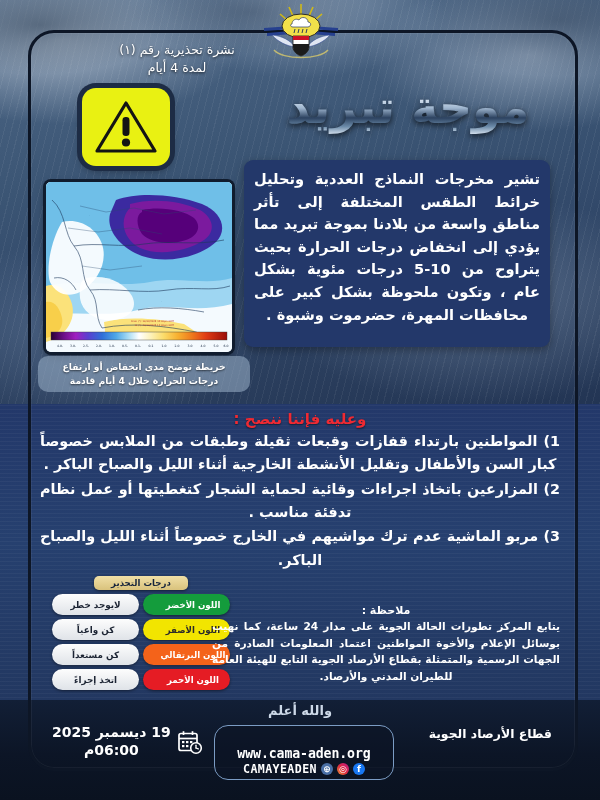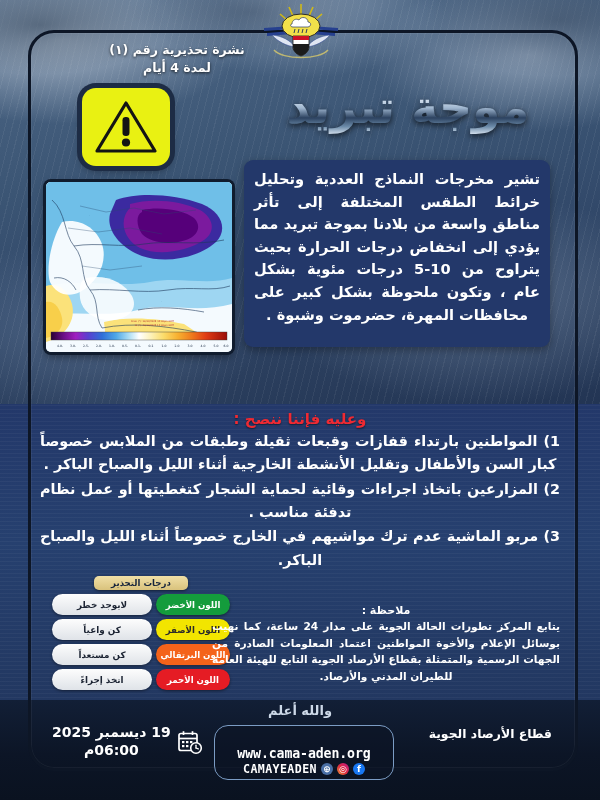--- a/index.html
+++ b/index.html
@@ -61,21 +61,21 @@
     pointer-events:none;
   }
 
   
   .logo{position:absolute;left:262px;top:2px;width:78px;height:58px;}
   .logo svg{display:block;}
 
   
   .bulletin{
     position:absolute;right:338px;top:41px;width:170px;text-align:center;
-    color:#ffffff;font-weight:bold;font-size:12.5px;line-height:1.45;
+    color:#ffffff;font-weight:normal;font-size:12.5px;line-height:1.45;
     text-shadow:0 1px 3px rgba(0,0,0,.75);
   }
 
   
   .warnbox{
     position:absolute;left:82px;top:88px;width:88px;height:78px;
     background:#e9f112;border-radius:14px;
     box-shadow:0 0 0 5px #1d2c45, 0 4px 10px rgba(0,0,0,.45);
     display:flex;align-items:center;justify-content:center;
   }
@@ -136,20 +136,21 @@
     background:linear-gradient(180deg,#f0dfa6,#d9c27c);
     border-radius:5px;text-align:center;
     color:#14233c;font-size:8.6px;font-weight:bold;padding:2px 0;
     box-shadow:0 1px 3px rgba(0,0,0,.5);
   }
   .legend-row{display:flex;gap:4px;margin-bottom:4px;height:21px;}
   .lv-color{
     flex:0 0 74px;border-radius:11px;display:flex;align-items:center;justify-content:center;
     font-size:8.6px;font-weight:bold;color:#ffffff;
     box-shadow:0 1px 3px rgba(0,0,0,.45);
+    padding-left:13px;
   }
   .lv-color.dark{color:#2a2a2a;}
   .lv-action{
     flex:1;border-radius:11px;background:linear-gradient(180deg,#fdfdfd,#dfe3e8);
     display:flex;align-items:center;justify-content:center;
     font-size:8.8px;font-weight:bold;color:#1c2433;
     box-shadow:0 1px 3px rgba(0,0,0,.45);
   }
 
   
@@ -353,20 +354,24 @@
         <text x="118" y="165">1.0</text>
           <text x="131" y="165">2.0</text>
         <text x="144" y="165">3.0</text>
           <text x="157" y="165">4.0</text>
         <text x="170" y="165">5.0</text>
           <text x="180" y="165">6.0</text>
       </g>
     </svg>
   </div>
 
+  <div class="mapcap">
+    <div>خريطة توضح مدى انخفاض أو ارتفاع</div>
+    <div>درجات الحرارة خلال 4 أيام قادمة</div>
+  </div>
 
   <div class="advice">
     <div class="advice-head">وعليه فإننا ننصح :</div>
     <div class="advice-item">1) المواطنين بارتداء قفازات وقبعات ثقيلة وطبقات من الملابس خصوصاً كبار السن والأطفال وتقليل الأنشطة الخارجية أثناء الليل والصباح الباكر .</div>
     <div class="advice-item">2) المزارعين باتخاذ اجراءات وقائية لحماية الشجار كتغطيتها أو عمل نظام تدفئة مناسب .</div>
     <div class="advice-item">3) مربو الماشية عدم ترك مواشيهم في الخارج خصوصاً أثناء الليل والصباح الباكر.</div>
   </div>
 
   <div class="legend">
     <div class="legend-head">درجات التحذير</div>

